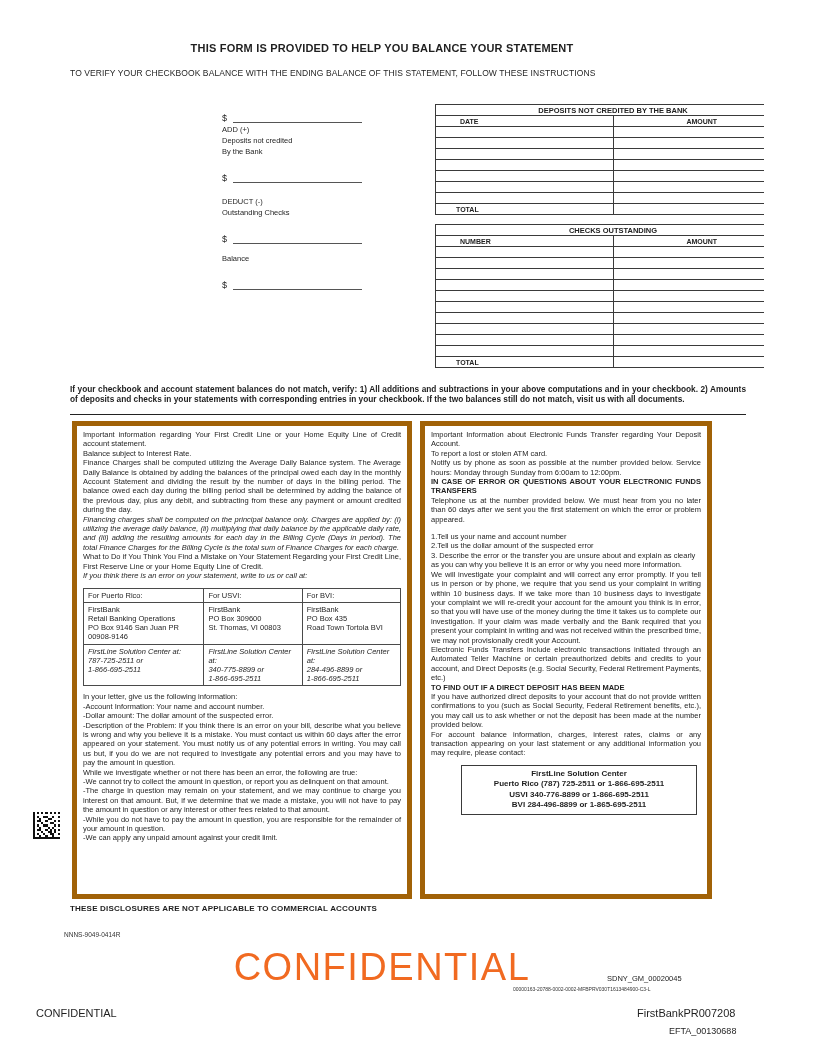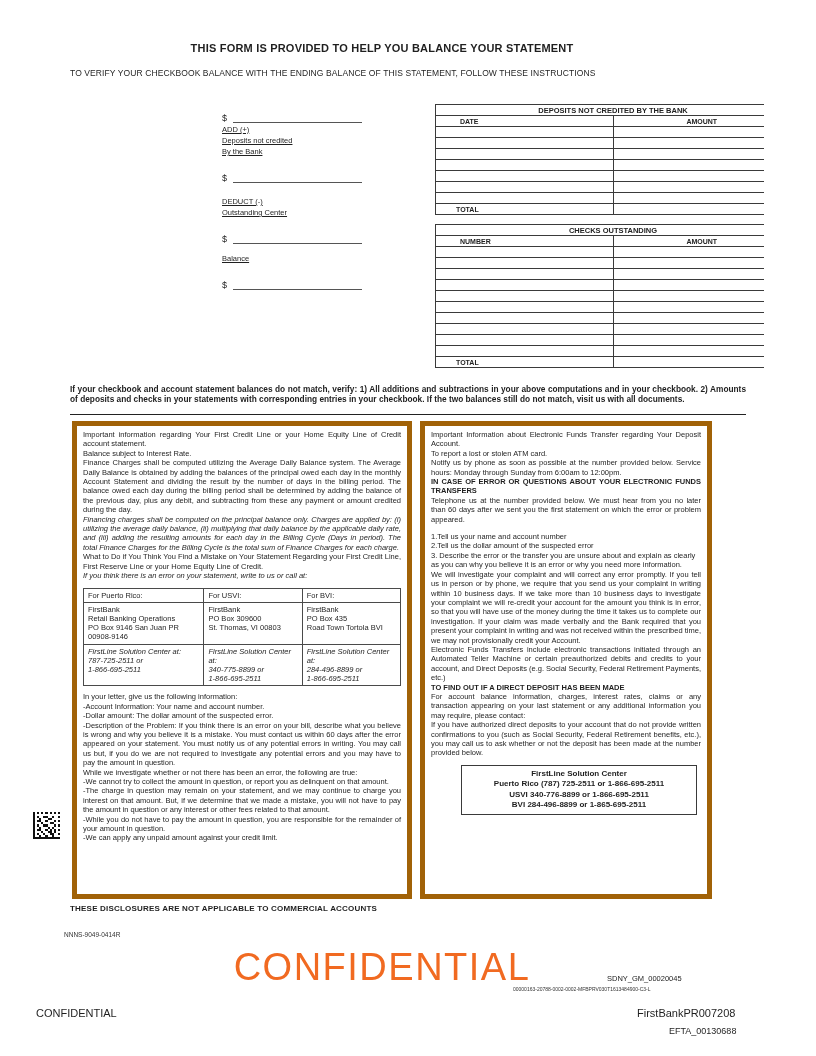--- a/index.html
+++ b/index.html
@@ -9,21 +9,21 @@
 
   .title { position:absolute; top:42px; left:0; width:100%; text-align:center;
            font-size:11px; font-weight:bold; letter-spacing:.2px; }
   .subtitle { position:absolute; top:68px; left:70px; font-size:8.5px; letter-spacing:.1px; }
 
   
   .worksheet { position:absolute; left:222px; top:110px; width:140px; font-size:7.5px; line-height:9px; }
   .amt { display:flex; align-items:flex-end; height:13px; }
   .cur { font-size:9px; margin-right:6px; }
   .fill-line { flex:1; border-bottom:1px solid #555; }
-  .ws-lbl { margin-top:2px;text-decoration:underline; }
+  .ws-lbl { margin-top:2px; }
   .mt10 { margin-top:10px; } .mt14 { margin-top:14px; }
   .mt8 { margin-top:8px; } .mt4 { margin-top:4px; }
 
   
   .bank-table { position:absolute; border-collapse:collapse; table-layout:fixed;
                 font-size:7px; color:#222; }
   .bank-table td, .bank-table th { border:1px solid #3a3a3a; height:11px; padding:0 3px; }
   .tbl-title { text-align:center; font-weight:bold; font-size:7.5px; height:12px; }
   .col-left { width:50%; font-weight:bold; padding-left:24px !important; text-align:left; }
   .col-amount { width:50%; font-weight:bold; text-align:center; }
@@ -82,21 +82,21 @@
       <span class="fill-line"></span>
     </div>
     <div class="ws-lbl">ADD (+)</div>
     <div class="ws-lbl">Deposits not credited</div>
     <div class="ws-lbl">By the Bank</div>
     <div class="amt mt14">
       <span class="cur">$</span>
       <span class="fill-line"></span>
     </div>
     <div class="ws-lbl mt14">DEDUCT (-)</div>
-    <div class="ws-lbl">Outstanding Center</div>
+    <div class="ws-lbl">Outstanding Checks</div>
     <div class="amt mt14">
       <span class="cur">$</span>
       <span class="fill-line"></span>
     </div>
     <div class="ws-lbl mt10">Balance</div>
     <div class="amt mt14">
       <span class="cur">$</span>
       <span class="fill-line"></span>
     </div>
   </div>
@@ -269,22 +269,22 @@
     <p class="mt10">To report a lost or stolen ATM card.</p>
     <p class="jp mt10">Notify us by phone as soon as possible at the number provided below. Service hours: Monday through Sunday from 6:00am to 12:00pm.</p>
     <p class="bold jp mt10">IN CASE OF ERROR OR QUESTIONS ABOUT YOUR ELECTRONIC FUNDS TRANSFERS</p>
     <p class="jp mt8">Telephone us at the number provided below.  We must hear from you no later than 60 days after we sent you the first statement on which the error or problem appeared.</p>
     <div class="pre mt8">1.Tell us your name and account number
 2.Tell us the dollar amount of the suspected error
 3. Describe the error or the transfer you are unsure about and explain as clearly as you can why you believe it is an error or why you need more information.</div>
     <p class="jp mt8">We will investigate your complaint and will correct any error promptly.  If you tell us in person or by phone, we require that you send us your complaint in writing within 10 business days.  If we take more than 10 business days to investigate your complaint we will re-credit your account for the amount you think is in error, so that you will have use of the money during the time it takes us to complete our investigation.  If your claim was made verbally and the Bank required that you present your complaint in writing and was not received within the prescribed time, we may not provisionally credit your Account.</p>
     <p class="jp mt8">Electronic Funds Transfers include electronic transactions initiated through an Automated Teller Machine or certain preauthorized debits and credits to your account, and Direct Deposits (e.g. Social Security, Federal Retirement Payments, etc.)</p>
     <p class="bold mt10">TO FIND OUT IF A DIRECT DEPOSIT HAS BEEN MADE</p>
+    <p class="jp">If you have authorized direct deposits to your account that do not provide written confirmations to you (such as Social Security, Federal Retirement benefits, etc.), you may call us to ask whether or not the deposit has been made at the number provided below.</p>
     <p class="jp mt8">For account balance information, charges, interest rates, claims or any transaction appearing on your last statement or any additional information you may require, please contact:</p>
-    <p class="jp">If you have authorized direct deposits to your account that do not provide written confirmations to you (such as Social Security, Federal Retirement benefits, etc.), you may call us to ask whether or not the deposit has been made at the number provided below.</p>
     <div class="solution-box">
       <div>FirstLine Solution Center</div>
       <div class="pre">Puerto Rico (787) 725-2511 or 1-866-695-2511
 USVI 340-776-8899 or 1-866-695-2511
 BVI 284-496-8899 or 1-865-695-2511</div>
     </div>
   </div>
 
   <svg class="qr" width="27" height="27" viewBox="0 0 13 13" shape-rendering="crispEdges">
     <rect x="0" y="0" width="1" height="13" fill="#111"></rect>

